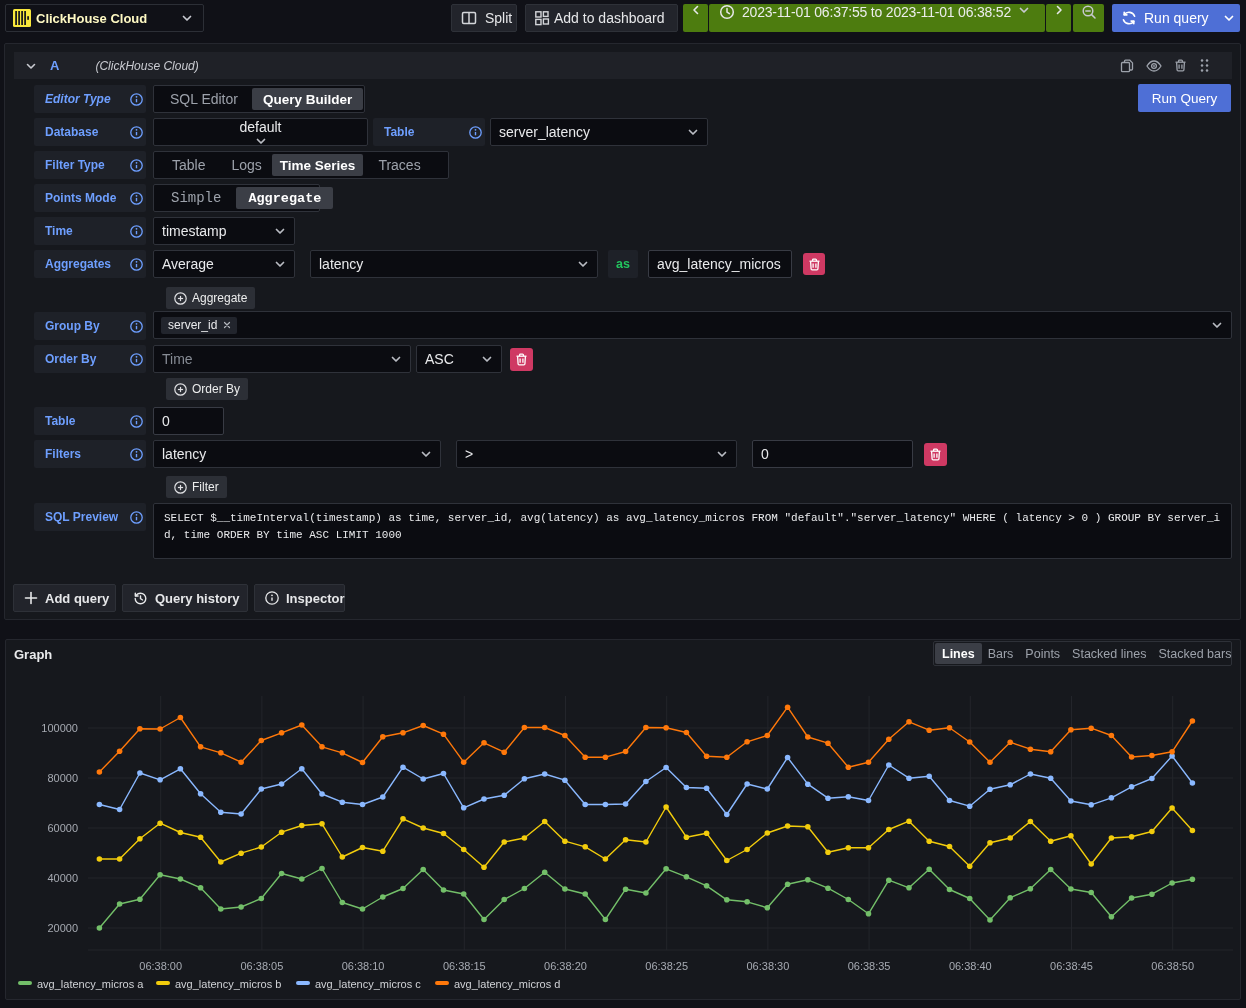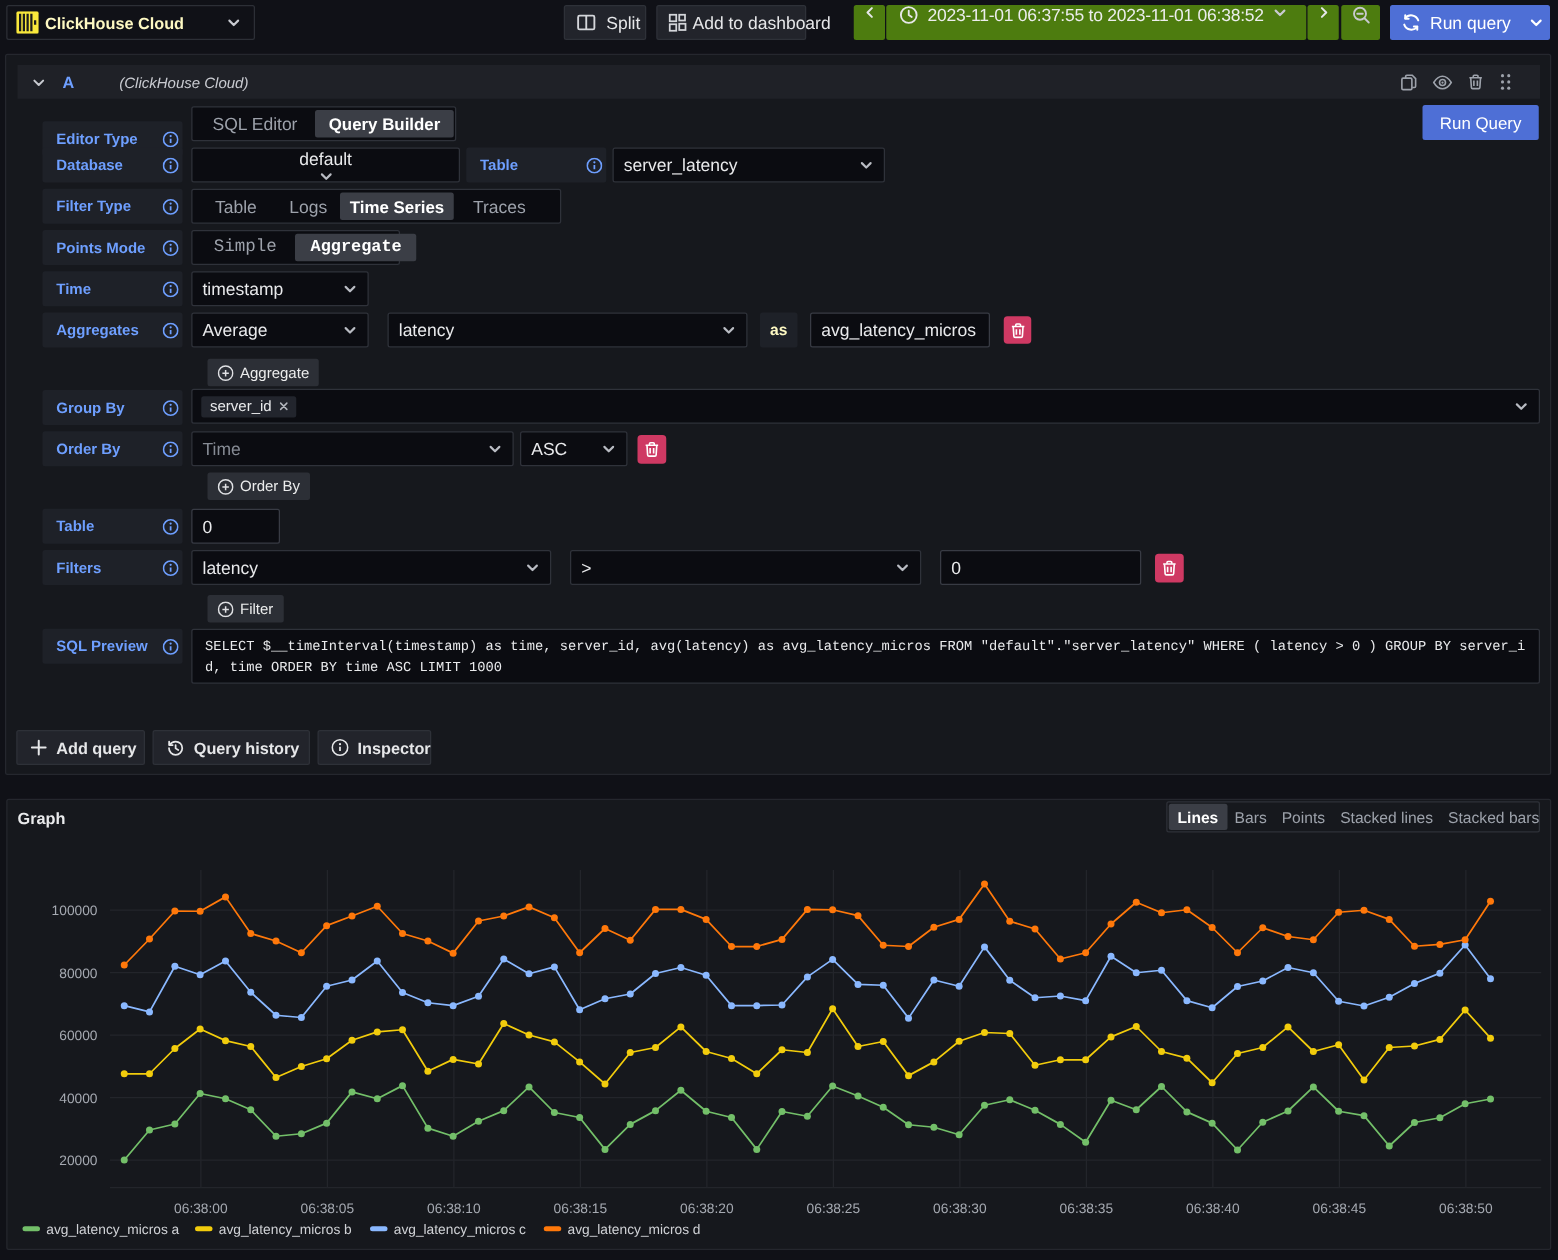--- a/index.html
+++ b/index.html
@@ -42,21 +42,21 @@
       <path d="M2.5 4.5 L6 8 L9.5 4.5" fill="none" stroke="#c8cad0" stroke-width="1.7" stroke-linecap="round" stroke-linejoin="round"></path>
     </svg>
 </div>
 <div class="tbtn" style="left:451px;top:4px;width:66px;padding:0 6px 0 9px;">
     <svg width="16" height="16" viewBox="0 0 16 16" style="">
       <rect x="1.5" y="2.5" width="13" height="11" rx="1.2" fill="none" stroke="#d4d6da" stroke-width="1.5"></rect>
       <line x1="8" y1="2.5" x2="8" y2="13.5" stroke="#d4d6da" stroke-width="1.5"></line>
     </svg>
     <span>Split</span>
   </div>
-<div class="tbtn" style="left:525px;top:4px;width:120px;padding:0 4px 0 8px;gap:4px;">
+<div class="tbtn" style="left:525px;top:4px;width:153px;padding:0 4px 0 8px;gap:4px;">
     <svg width="16" height="16" viewBox="0 0 16 16" style="">
       <rect x="1.8" y="1.8" width="5.2" height="5.2" fill="none" stroke="#d4d6da" stroke-width="1.4"></rect>
       <rect x="9.4" y="1.8" width="4.6" height="4.6" fill="none" stroke="#d4d6da" stroke-width="1.4"></rect>
       <rect x="1.8" y="9.4" width="5.2" height="5.2" fill="none" stroke="#d4d6da" stroke-width="1.4"></rect>
       <rect x="9.4" y="9" width="5" height="5" fill="none" stroke="#d4d6da" stroke-width="1.4"></rect>
     </svg>
     <span>Add to dashboard</span>
   </div>
 <div class="pbtn" style="left:683px;width:25px;">
     <svg width="12" height="12" viewBox="0 0 12 12" style="">
@@ -131,21 +131,21 @@
         <circle cx="3" cy="12.5" r="1.25" fill="#9da2ab"></circle>
         <circle cx="8" cy="2.5" r="1.25" fill="#9da2ab"></circle>
         <circle cx="8" cy="7.5" r="1.25" fill="#9da2ab"></circle>
         <circle cx="8" cy="12.5" r="1.25" fill="#9da2ab"></circle>
       </svg>
     </span>
 </div>
 <div class="abs row" style="left:1138px;top:84px;width:93px;height:28px;background:#4e6fd6;border-radius:2px;justify-content:center;">
     <span style="color:#fff;font-size:13.5px;font-weight:500;">Run Query</span>
   </div>
-<div class="lbl" style="top:97px;">
+<div class="lbl" style="top:85px;font-style:italic;">
     <span>Editor Type</span>
     <span class="spc"></span>
     <svg width="13" height="13" viewBox="0 0 13 13" style="">
       <circle cx="6.5" cy="6.5" r="5.7" fill="none" stroke="#6e9fff" stroke-width="1.3"></circle>
       <line x1="6.5" y1="5.9" x2="6.5" y2="9.3" stroke="#6e9fff" stroke-width="1.4"></line>
       <circle cx="6.5" cy="3.8" r="0.9" fill="#6e9fff"></circle>
     </svg>
   </div>
 <div class="rgroup" style="left:153px;top:85px;width:212px;">
 <div class="ropt" style="padding:0 14px;">SQL Editor</div>
@@ -244,21 +244,21 @@
     </svg>
   </div>
 <div class="sel" style="left:310px;top:250px;width:288px;">
     <span>latency</span>
     <span class="spc"></span>
     <svg width="12" height="12" viewBox="0 0 12 12" style="">
       <path d="M2.5 4.5 L6 8 L9.5 4.5" fill="none" stroke="#b9bcc3" stroke-width="1.7" stroke-linecap="round" stroke-linejoin="round"></path>
     </svg>
   </div>
 <div class="abs row" style="left:608px;top:250px;width:30px;height:28px;background:#1e2128;border-radius:2px;justify-content:center;">
-    <span style="color:#fef9c3;font-size:12.5px;font-weight:bold;">as</span>
+    <span style="color:#22c55e;font-size:12.5px;font-weight:bold;">as</span>
   </div>
 <div class="inp" style="left:648px;top:250px;width:144px;">
     <span>avg_latency_micros</span>
   </div>
 <div class="danger" style="left:803px;top:253px;width:22px;height:22px;">
     <svg width="13" height="13" viewBox="0 0 13 13" style="">
       <g transform="scale(1.0)" fill="none" stroke="#fff" stroke-width="1.3">
         <path d="M1.5 3.2 H11.5"></path>
         <path d="M4.6 3 V2 A0.8 0.8 0 0 1 5.4 1.2 H7.6 A0.8 0.8 0 0 1 8.4 2 V3"></path>
         <path d="M2.6 3.4 L3.1 11 A1 1 0 0 0 4.1 11.9 H8.9 A1 1 0 0 0 9.9 11 L10.4 3.4"></path>
@@ -394,21 +394,21 @@
   </div>
 <div class="lbl" style="top:503px;">
     <span>SQL Preview</span>
     <span class="spc"></span>
     <svg width="13" height="13" viewBox="0 0 13 13" style="">
       <circle cx="6.5" cy="6.5" r="5.7" fill="none" stroke="#6e9fff" stroke-width="1.3"></circle>
       <line x1="6.5" y1="5.9" x2="6.5" y2="9.3" stroke="#6e9fff" stroke-width="1.4"></line>
       <circle cx="6.5" cy="3.8" r="0.9" fill="#6e9fff"></circle>
     </svg>
   </div>
-<div class="abs" style="left:153px;top:503px;width:1079px;height:44px;background:#0b0c11;border:1px solid #2f323a;border-radius:2px;
+<div class="abs" style="left:153px;top:503px;width:1079px;height:56px;background:#0b0c11;border:1px solid #2f323a;border-radius:2px;
 padding:6px 10px;font-family:'Liberation Mono',monospace;font-size:11px;line-height:17px;color:#e9eaec;white-space:normal;word-break:break-all;">SELECT $__timeInterval(timestamp) as time, server_id, avg(latency) as avg_latency_micros FROM "default"."server_latency" WHERE ( latency &gt; 0 ) GROUP BY server_id, time ORDER BY time ASC LIMIT 1000</div>
 <div class="abs tbtn" style="left:13px;top:584px;width:103px;border-color:#2e3138;gap:7px;">
     <svg width="14" height="14" viewBox="0 0 14 14" style="">
       <line x1="7" y1="1.5" x2="7" y2="12.5" stroke="#e6e7e9" stroke-width="1.6" stroke-linecap="round"></line>
       <line x1="1.5" y1="7" x2="12.5" y2="7" stroke="#e6e7e9" stroke-width="1.6" stroke-linecap="round"></line>
     </svg>
     <span style="font-size:13px;font-weight:600;">Add query</span>
   </div>
 <div class="abs tbtn" style="left:122px;top:584px;width:126px;border-color:#2e3138;gap:7px;">
     <svg width="15" height="15" viewBox="0 0 15 15" style="">

